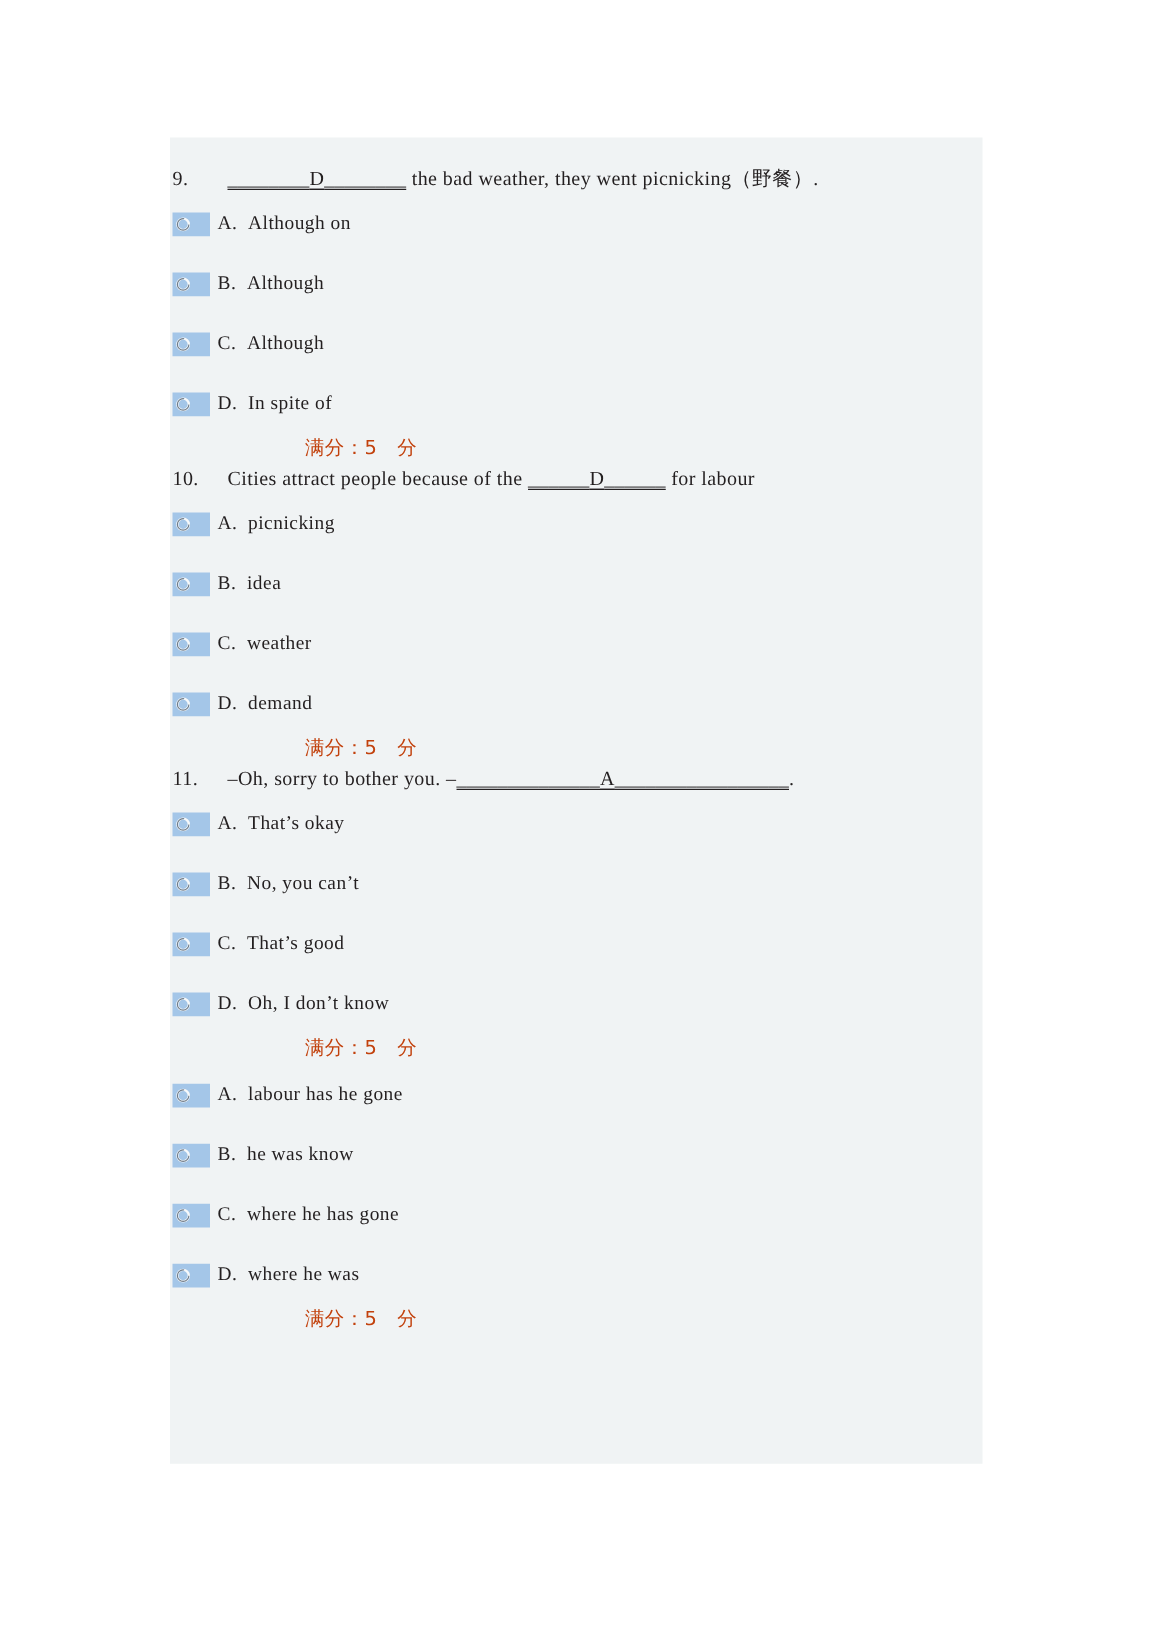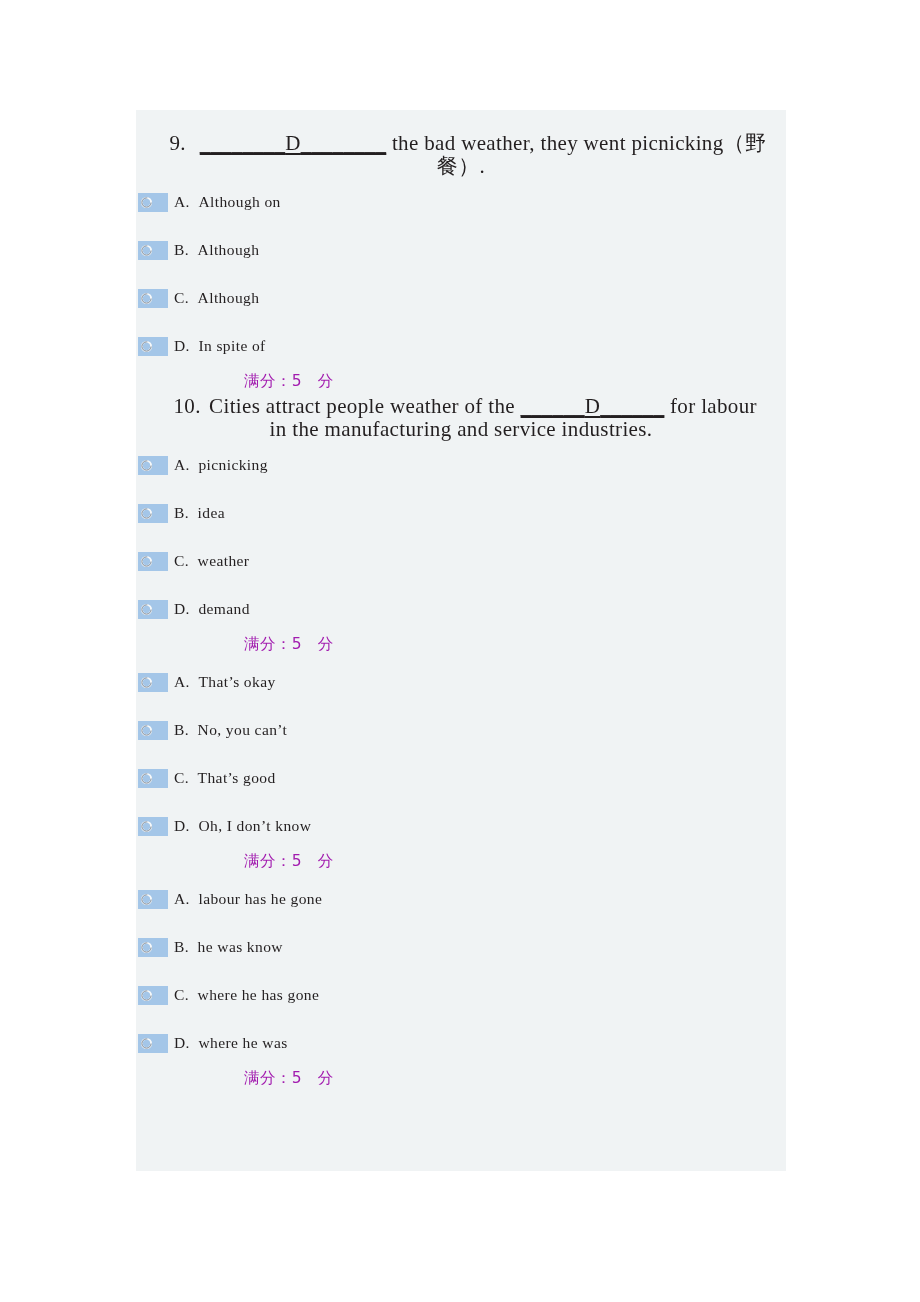--- a/index.html
+++ b/index.html
@@ -34,27 +34,26 @@
     overflow: hidden;
   }
 
   .question-block {
     margin: 0;
   }
 
   
   .q-stem {
     font-family: "Liberation Serif", "DejaVu Serif", serif;
-    font-size: 21px;
+    font-size: 16px;
     line-height: 23px;
     color: #231f20;
     letter-spacing: 0.35px;
     padding: 0 2px 0 2px;
     white-space: normal;
-    text-align: center;
   }
   .q-num {
     display: inline-block;
     min-width: 44px;
   }
   .blank {
     text-decoration: underline;
     text-underline-offset: 3px;
     letter-spacing: 0.2px;
   }
@@ -92,21 +91,21 @@
     color: #231f20;
     letter-spacing: 0.4px;
     white-space: pre;
   }
 
   
   .score-line {
     font-family: "Liberation Serif", "DejaVu Serif", serif;
     font-size: 15.5px;
     line-height: 23px;
-    color: #a21caf;
+    color: #c2410c;
     padding-left: 108px;
     letter-spacing: 0.4px;
     white-space: pre;
     margin-bottom: 2px;
   }
 
   .cjk {
     font-family: "DejaVu Sans", "Liberation Sans", sans-serif;
   }
 
@@ -160,21 +159,21 @@
               <circle cx="6.5" cy="6.5" r="4.6" fill="none" stroke="#6f7d8c" stroke-width="0.9" stroke-dasharray="22 7"></circle>
             </svg>
           </span>
           <span class="opt-label">D.</span>
           <span class="opt-label">  </span>
           <span class="opt-label">In spite of</span>
         </div>
         <div class="score-line cjk">满分：5　分</div>
       </div>
       <div class="question-block">
-        <div class="q-stem"><span class="q-num">10.</span><span>Cities attract people weather of the </span><span class="blank"><span>______</span><span class="ans">D</span><span>______</span></span><span> for labour</span><br><span>in the manufacturing and service industries.</span></div>
+        <div class="q-stem"><span class="q-num">10.</span><span>Cities attract people because of the </span><span class="blank"><span>______</span><span class="ans">D</span><span>______</span></span><span> for labour</span><br></div>
         <div class="option-row">
           <span class="radio-box">
             <svg class="radio-glyph" viewBox="0 0 13 13" xmlns="http://www.w3.org/2000/svg">
               <circle cx="6.5" cy="6.5" r="4.6" fill="none" stroke="#f7f9fa" stroke-width="1.9"></circle>
               <circle cx="6.5" cy="6.5" r="4.6" fill="none" stroke="#6f7d8c" stroke-width="0.9" stroke-dasharray="22 7"></circle>
             </svg>
           </span>
           <span class="opt-label">A.</span>
           <span class="opt-label">  </span>
           <span class="opt-label">picnicking</span>
@@ -208,20 +207,21 @@
               <circle cx="6.5" cy="6.5" r="4.6" fill="none" stroke="#6f7d8c" stroke-width="0.9" stroke-dasharray="22 7"></circle>
             </svg>
           </span>
           <span class="opt-label">D.</span>
           <span class="opt-label">  </span>
           <span class="opt-label">demand</span>
         </div>
         <div class="score-line cjk">满分：5　分</div>
       </div>
       <div class="question-block">
+        <div class="q-stem"><span class="q-num">11.</span><span>–Oh, sorry to bother you. –</span><span class="blank"><span>______________</span><span class="ans">A</span><span>_________________</span></span><span>.</span></div>
         <div class="option-row">
           <span class="radio-box">
             <svg class="radio-glyph" viewBox="0 0 13 13" xmlns="http://www.w3.org/2000/svg">
               <circle cx="6.5" cy="6.5" r="4.6" fill="none" stroke="#f7f9fa" stroke-width="1.9"></circle>
               <circle cx="6.5" cy="6.5" r="4.6" fill="none" stroke="#6f7d8c" stroke-width="0.9" stroke-dasharray="22 7"></circle>
             </svg>
           </span>
           <span class="opt-label">A.</span>
           <span class="opt-label">  </span>
           <span class="opt-label">That’s okay</span>

